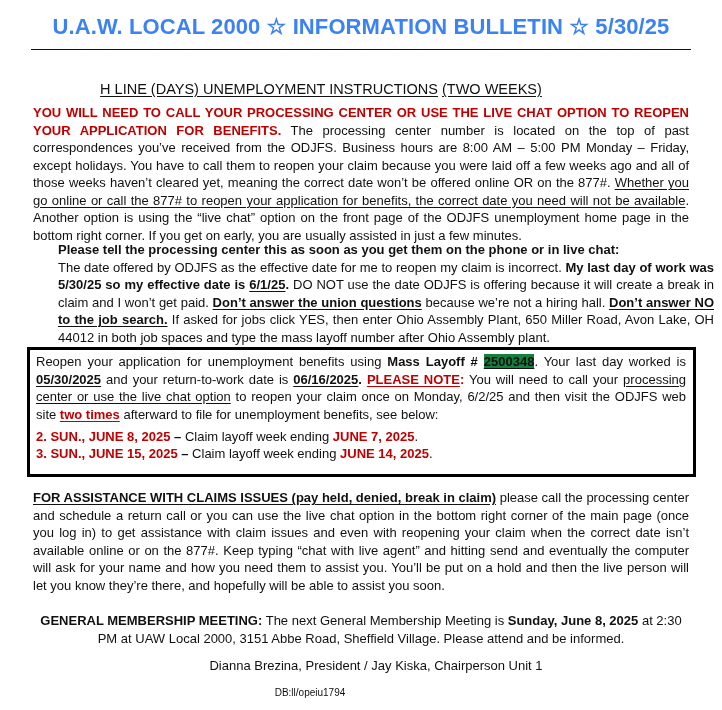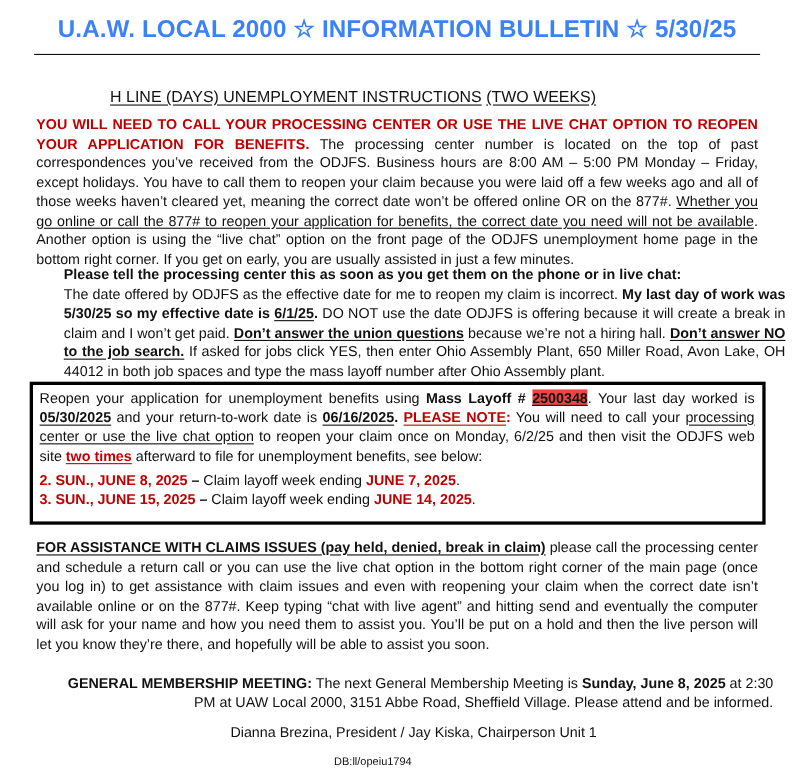--- a/index.html
+++ b/index.html
@@ -13,36 +13,36 @@
           border-top: 1.5px solid #111; }
 
   .subtitle { position: absolute; left: 0; top: 81px; width: 642px; text-align: center;
               font-weight: normal; font-size: 14.5px; }
   .u { text-decoration: underline; text-underline-offset: 2px; }
 
   .para { position: absolute; left: 33px; width: 656px; font-size: 13px; line-height: 17.5px;
           text-align: justify; }
   .red { color: #C00000; }
   .b { font-weight: bold; }
-  .hl { background: #ef4444; }
+  .hl { background: #15803d; }
 
   #p1 { top: 104px; }
   #p2 { top: 241px; margin-left: 25px; }
 
   .box { position: absolute; left: 27px; top: 347px; width: 663px; height: 124px;
          border: 3px solid #000; }
   #p3 { position: absolute; left: 6px; top: 3px; width: 650px; font-size: 13px;
         line-height: 17.5px; text-align: justify; }
   .steps { position: absolute; left: 6px; top: 78px; width: 655px; font-size: 13px; line-height: 17px; }
   .step { white-space: nowrap; }
 
   #p4 { top: 489px; }
-  #p5 { top: 612px; text-align: right; margin-left: 14px; }
+  #p5 { top: 612px; text-align: center; }
   .signers { position: absolute; left: 15px; top: 658px; width: 722px; text-align: center; font-size: 13px; }
-  .ref { position: absolute; left: 0; top: 687px; width: 620px; text-align: center; font-size: 10px; padding-left: 29px; }
+  .ref { position: absolute; left: 0; top: 687px; width: 620px; text-align: center; font-size: 10px; }
 </style>
 </head>
 <body>
 
 <div class="page">
 
   <div class="masthead">U.A.W. LOCAL 2000 ☆ INFORMATION BULLETIN ☆ 5/30/25</div>
   <div class="rule"></div>
 
   <div class="subtitle"><span class="u">H LINE (DAYS) UNEMPLOYMENT INSTRUCTIONS</span><span> </span><span class="u">(TWO WEEKS)</span></div>

